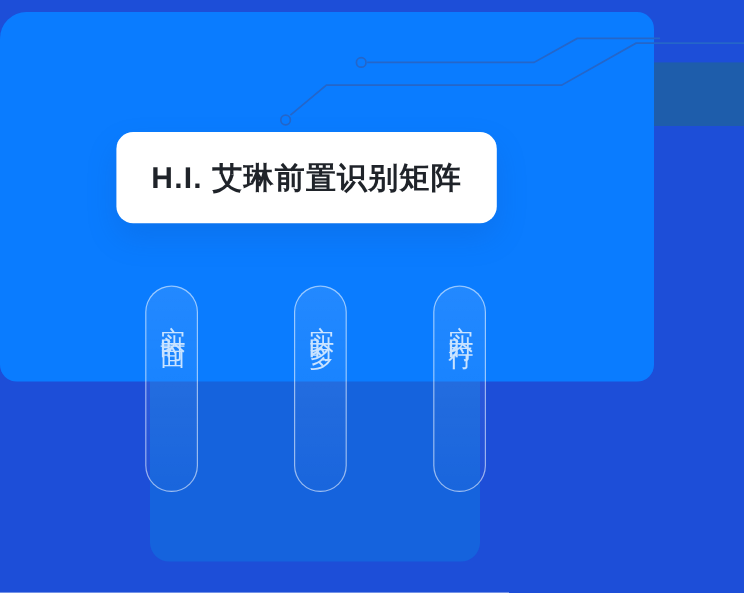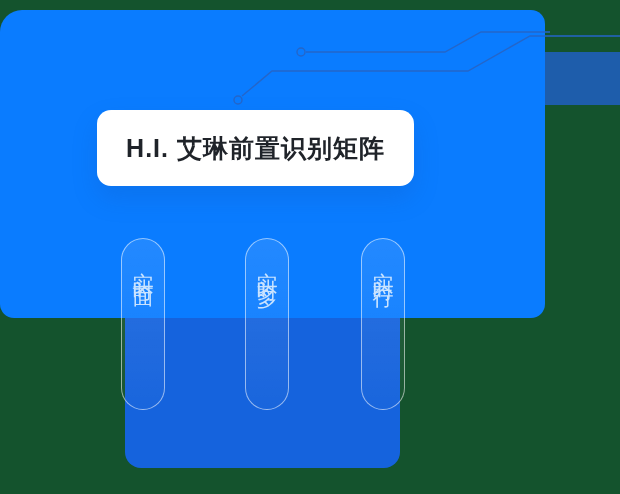--- a/index.html
+++ b/index.html
@@ -10,21 +10,21 @@
     --title-text:#1f2329;
     --pill-text:#d9ecff;
     --pill-border:rgba(255,255,255,0.55);
   }
   *{margin:0;padding:0;box-sizing:border-box;}
   html,body{background:#ffffff;}
   body{
     font-family:"Liberation Sans","DejaVu Sans",sans-serif;
     width:620px;height:494px;overflow:hidden;position:relative;
   }
-  .stage{position:relative;width:620px;height:494px;background:#14532d;}
+  .stage{position:relative;width:620px;height:494px;background:#1d4ed8;}
 
   .accent-square{
     position:absolute;left:545px;top:52px;width:80px;height:53px;
     background:var(--accent-square);z-index:1;
   }
   .main-panel{
     position:absolute;left:0px;top:10px;width:545px;height:308px;
     background:var(--main-panel);border-radius:22px 14px 14px 14px;z-index:2;
   }
   .lower-panel{

